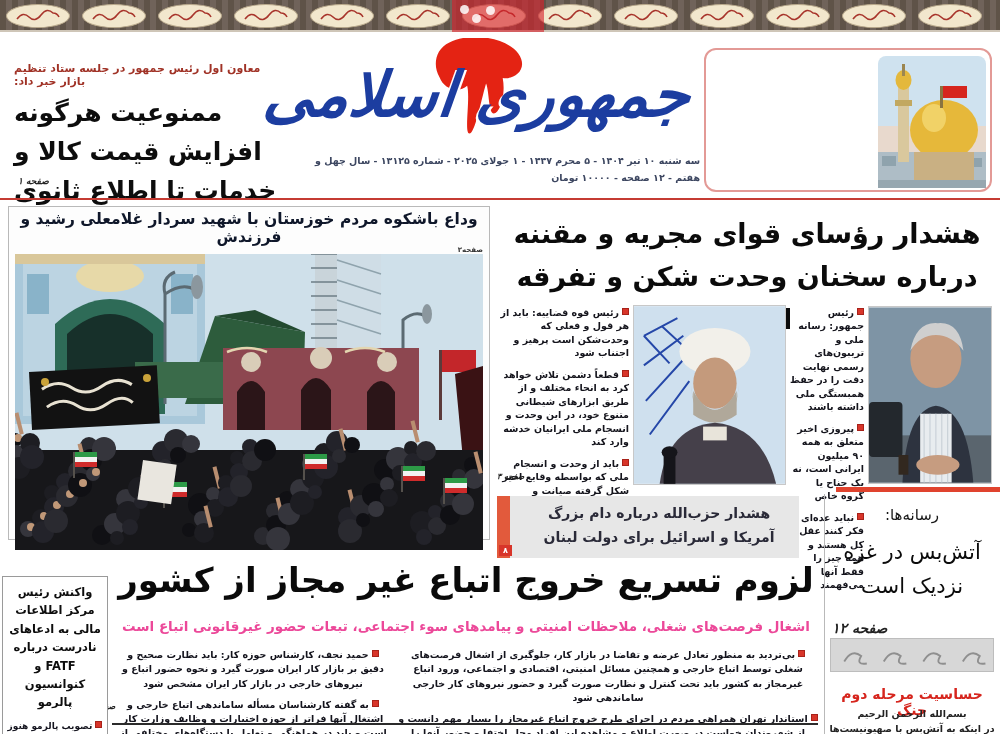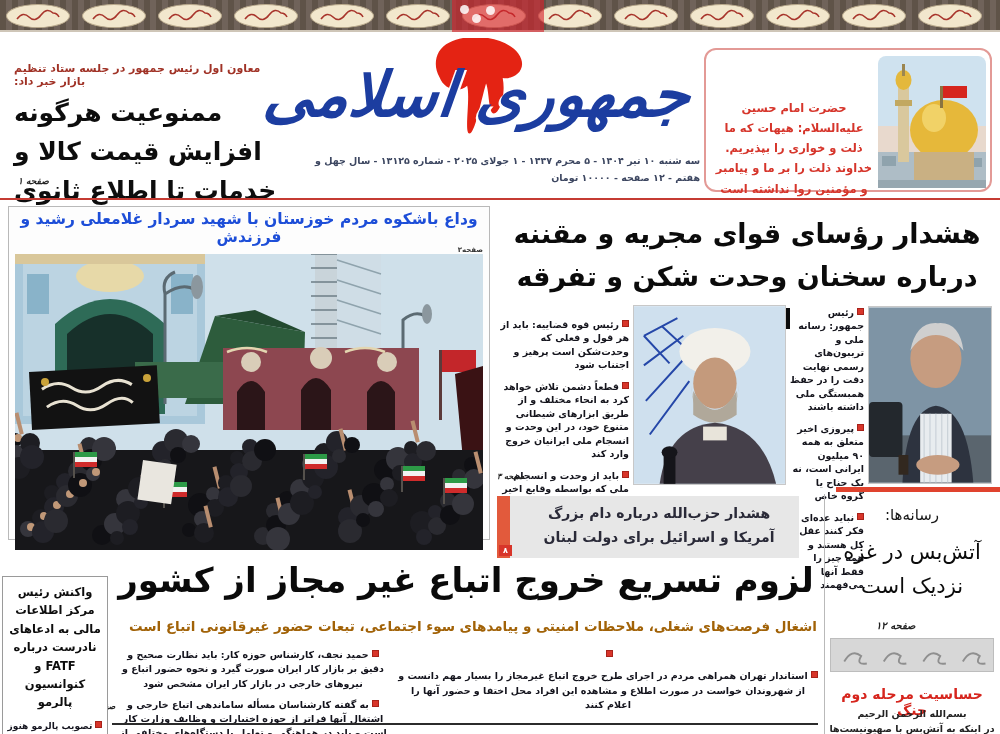--- a/index.html
+++ b/index.html
@@ -31,21 +31,21 @@
   .logo-text { color:#1c3da0; font-weight:bold; font-style:italic;
     font-size:62px; transform:skewX(-6deg); letter-spacing:-2px; white-space:nowrap;
     text-shadow:2px 2px 0 #fff, -2px 2px 0 #fff; }
   .dateline { font-size:9.5px; font-weight:bold; color:#3c4660; line-height:1.8; }
   .quote-box { border:2px solid #e39a96; border-radius:12px; background:#fff; }
   .hussein { color:#d6352b; font-weight:bold; font-size:11.5px; line-height:1.75; text-align:center; }
   .red-rule { background:#c53b33; }
 
   
   .photo-frame { border:1px solid #b9b9b9; background:#fdfdfd; padding:3px 6px; }
-  .photo-cap { font-size:15.5px; font-weight:bold; text-align:center; color:#1d4ed8; }
+  .photo-cap { font-size:15.5px; font-weight:bold; text-align:center; color:#0f172a; }
   .photo-cap-page { font-size:7px; font-weight:bold; color:#333; }
 
   
   .h-main { font-size:27px; font-weight:bold; line-height:1.6; text-align:center; color:#0b0b0b; }
   .qcol { font-size:9.5px; font-weight:bold; line-height:1.42; color:#14141c; text-align:right; }
   .qcol p { margin-bottom:8px; }
   .sq { display:inline-block; width:7px; height:7px; background:#d8352a;
     border:1px solid #a8221a; margin-left:3px; vertical-align:1px; }
   .portrait { border:1px solid #c8c8c8; }
 
@@ -59,21 +59,21 @@
   
   .vline { background:#b9b9b9; width:1px; }
   .media-kicker { font-size:15px; text-align:center; color:#151515; }
   .media-head { font-size:21px; font-weight:normal; text-align:center; line-height:1.6; color:#0b0b0b; }
   .orn-strip { background:#d7d7d7; border:1px solid #bdbdbd; }
   .edit-title { color:#d6251d; font-size:14px; font-weight:bold; text-align:center; }
   .edit-body { font-size:9.5px; font-weight:bold; color:#222; text-align:center; line-height:1.6; }
 
   
   .h-dep { font-size:34px; font-weight:bold; text-align:center; color:#0a0a0a; }
-  .dep-sub { font-size:13.5px; font-weight:bold; text-align:right; color:#a16207; }
+  .dep-sub { font-size:13.5px; font-weight:bold; text-align:center; color:#ec4899; }
   .dep-col { font-size:9.5px; font-weight:bold; line-height:1.5; color:#13131c; text-align:center; }
   .dep-col p { margin-bottom:7px; }
   .dark-rule { background:#2b2b2b; }
 
   
   .fatf { border:1px solid #9a9a9a; background:#fff; padding:6px 4px; }
   .fatf-h { font-size:11.5px; font-weight:bold; text-align:center; line-height:1.6; color:#0d0d0d; }
   .fatf-b { font-size:9px; font-weight:bold; text-align:center; line-height:1.5; color:#15151f; margin-top:8px; }
 </style>
 </head>
@@ -162,21 +162,20 @@
 
   <svg class="abs" style="left:418px;top:38px" width="125" height="100" viewBox="0 0 100 90">
     <path d="M22 4 C42 -6,74 0,84 14 C94 28,80 38,70 36 C73 52,67 68,62 68 C57 68,58 48,55 41 C50 58,45 86,40 86 C35 86,41 54,38 43 C30 50,17 46,13 35 C7 25,9 10,22 4 Z" fill="#e42313"></path>
   </svg>
   <div class="abs logo-text" style="left:320px;top:58px;width:370px;text-align:center">جمهوری اسلامی</div>
   <div class="abs dateline" style="left:300px;top:152px;width:400px">
     <div>سه شنبه ۱۰ تیر ۱۴۰۴ - ۵ محرم ۱۴۴۷ - ۱ جولای ۲۰۲۵ - شماره ۱۳۱۲۵ - سال چهل و هفتم - ۱۲ صفحه - ۱۰۰۰۰ تومان</div>
   </div>
 
   <div class="abs quote-box" style="left:704px;top:48px;width:288px;height:144px">
-    <div class="abs hussein" style="left:8px;top:48px;width:160px">حضرت امام حسین علیه‌السلام: هیهات که ما ذلت و خواری را بپذیریم. خداوند ذلت را بر ما و پیامبر و مؤمنین روا نداشته است</div>
     <svg class="abs" style="left:172px;top:6px" width="108" height="132" viewBox="0 0 108 132">
       <rect width="108" height="132" rx="8" fill="#cfe2ef"></rect>
       <rect y="70" width="108" height="30" fill="#e8d9cd"></rect>
       <rect y="96" width="108" height="36" fill="#aebdc6"></rect>
       <rect x="4" y="100" width="14" height="10" fill="#8fa3ad"></rect>
         <rect x="88" y="102" width="16" height="9" fill="#8fa3ad"></rect>
       <rect x="20" y="28" width="11" height="78" fill="#d9c89d"></rect>
       <rect x="17" y="44" width="17" height="6" fill="#c2a860"></rect>
       <ellipse cx="25.5" cy="24" rx="8" ry="10" fill="#e4b83c"></ellipse>
       <rect x="24" y="8" width="3" height="12" fill="#9c8650"></rect>
@@ -411,60 +410,60 @@
     <path d="M10 30 L44 12 M10 60 L50 30 M12 96 L52 52 M16 130 L56 76 M10 30 L36 58 M28 20 L54 44" stroke="#2547a8" stroke-width="2" fill="none"></path>
     <ellipse cx="82" cy="46" rx="36" ry="24" fill="#f2f0ea"></ellipse>
     <ellipse cx="82" cy="78" rx="22" ry="26" fill="#c49a7c"></ellipse>
     <path d="M58 80 Q60 118 82 116 Q104 118 106 80 Q106 104 82 110 Q58 104 58 80 Z" fill="#b9b2a4"></path>
     <path d="M60 86 Q82 124 104 86 L104 110 Q82 126 60 110 Z" fill="#b0a89a"></path>
     <path d="M26 180 Q34 122 82 118 Q130 122 144 180 Z" fill="#45404a"></path>
     <path d="M70 122 h24 v14 h-24 z" fill="#e8e4da"></path>
     <rect x="30" y="150" width="12" height="30" fill="#15151a"></rect>
     <ellipse cx="36" cy="148" rx="8" ry="6" fill="#15151a"></ellipse>
   </svg>
-  <div class="abs qcol" style="left:497px;top:318px;width:132px;height:180px">
+  <div class="abs qcol" style="left:497px;top:306px;width:132px;height:180px">
     <p><span class="sq"></span><span>رئیس قوه قضاییه: باید از هر قول و فعلی که وحدت‌شکن است پرهیز و اجتناب شود</span></p>
-    <p><span class="sq"></span><span>قطعاً دشمن تلاش خواهد کرد به انحاء مختلف و از طریق ابزارهای شیطانی متنوع خود، در این وحدت و انسجام ملی ایرانیان خروج وارد کند</span></p>
+    <p><span class="sq"></span><span>قطعاً دشمن تلاش خواهد کرد به انحاء مختلف و از طریق ابزارهای شیطانی متنوع خود، در این وحدت و انسجام ملی ایرانیان خدشه وارد کند</span></p>
     <p><span class="sq"></span><span>باید از وحدت و انسجام ملی که بواسطه وقایع اخیر شکل گرفته صیانت و حراست کرد</span></p>
   </div>
   <div class="abs pageref" style="left:497px;top:472px;font-size:8px">صفحه ۳</div>
 
   <div class="abs" style="left:836px;top:487px;width:164px;height:5px;background:#e0432e"></div>
 
   <div class="abs gray-box" style="left:497px;top:496px;width:302px;height:62px">
     <div class="bar"></div>
     <div class="txt" style="padding:6px 10px 0 32px">هشدار حزب‌الله درباره دام بزرگ آمریکا و اسرائیل برای دولت لبنان</div>
     <span class="page-chip abs" style="left:2px;bottom:2px">۸</span>
   </div>
 
   <div class="abs vline" style="left:824px;top:494px;height:240px"></div>
 
   <div class="abs media-kicker" style="left:832px;top:506px;width:160px">رسانه‌ها:</div>
   <div class="abs media-head" style="left:830px;top:536px;width:164px">آتش‌بس در غزه نزدیک است</div>
-  <div class="abs pageref" style="left:876px;top:620px;font-size:10px">صفحه ۱۲</div>
+  <div class="abs pageref" style="left:832px;top:620px;font-size:14px">صفحه ۱۲</div>
 
   <svg class="abs orn-strip" style="left:830px;top:638px" width="164" height="34" viewBox="0 0 164 34">
     <rect width="164" height="34" fill="#d7d7d7"></rect>
     <g stroke="#8f8f8f" stroke-width="2" fill="none">
       <path d="M10 24 q8 -14 18 -6 q-6 10 6 8"></path>
       <path d="M52 24 q8 -14 18 -6 q-6 10 6 8"></path>
       <path d="M94 24 q8 -14 18 -6 q-6 10 6 8"></path>
       <path d="M136 24 q8 -14 18 -6 q-6 10 6 8"></path>
     </g>
   </svg>
   <div class="abs edit-title" style="left:830px;top:686px;width:164px">حساسیت مرحله دوم جنگ</div>
   <div class="abs edit-body" style="left:828px;top:706px;width:168px">
     <div>بسم‌الله الرحمن الرحیم</div>
     <div>در اینکه به آتش‌بس با صهیونیست‌ها اعتمادی</div>
   </div>
 
   <div class="abs h-dep" style="left:115px;top:560px;width:702px">لزوم تسریع خروج اتباع غیر مجاز از کشور</div>
   <div class="abs dep-sub" style="left:115px;top:618px;width:702px">اشغال فرصت‌های شغلی، ملاحظات امنیتی و پیامدهای سوء اجتماعی، تبعات حضور غیرقانونی اتباع است</div>
   <div class="abs dep-col" style="left:398px;top:648px;width:420px">
-    <p><span class="sq"></span></p>
+    <p><span class="sq"></span><span>بی‌تردید به منظور تعادل عرضه و تقاضا در بازار کار، جلوگیری از اشغال فرصت‌های شغلی توسط اتباع خارجی و همچنین مسائل امنیتی، اقتصادی و اجتماعی، ورود اتباع غیرمجاز به کشور باید تحت کنترل و نظارت صورت گیرد و حضور نیروهای کار خارجی ساماندهی شود</span></p>
     <p><span class="sq"></span><span>استاندار تهران همراهی مردم در اجرای طرح خروج اتباع غیرمجاز را بسیار مهم دانست و از شهروندان خواست در صورت اطلاع و مشاهده این افراد محل اختفا و حضور آنها را اعلام کنند</span></p>
   </div>
   <div class="abs dep-col" style="left:115px;top:648px;width:276px">
     <p><span class="sq"></span><span>حمید نجف، کارشناس حوزه کار: باید نظارت صحیح و دقیق بر بازار کار ایران صورت گیرد و نحوه حضور اتباع و نیروهای خارجی در بازار کار ایران مشخص شود</span></p>
     <p><span class="sq"></span><span>به گفته کارشناسان مسأله ساماندهی اتباع خارجی و اشتغال آنها فراتر از حوزه اختیارات و وظایف وزارت کار است و باید در هماهنگی و تعامل با دستگاه‌های مختلفی از جمله وزارت کشور، سازمان ملی مهاجرت، دستگاه‌های امنیتی و انتظامی و سایر دستگاه‌ها پیگیری شود</span></p>
   </div>
   <div class="abs pageref" style="left:88px;top:702px;font-size:8px">صفحه ۹</div>
   <div class="abs dark-rule" style="left:112px;top:723px;width:706px;height:2px"></div>
 
   <div class="abs fatf" style="left:2px;top:576px;width:106px;height:176px">

